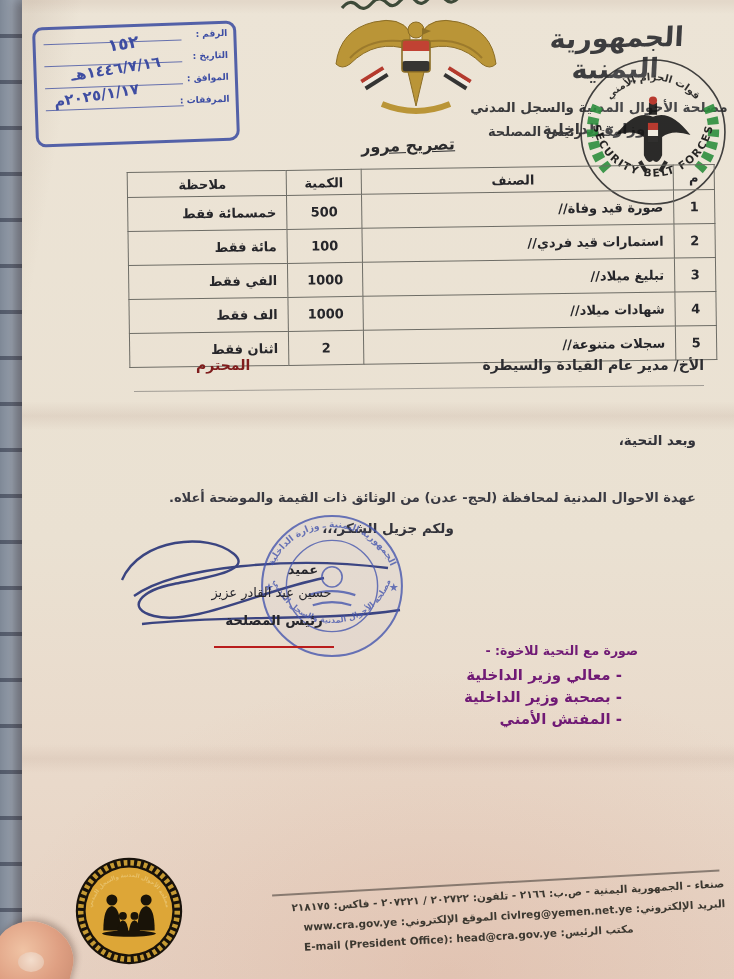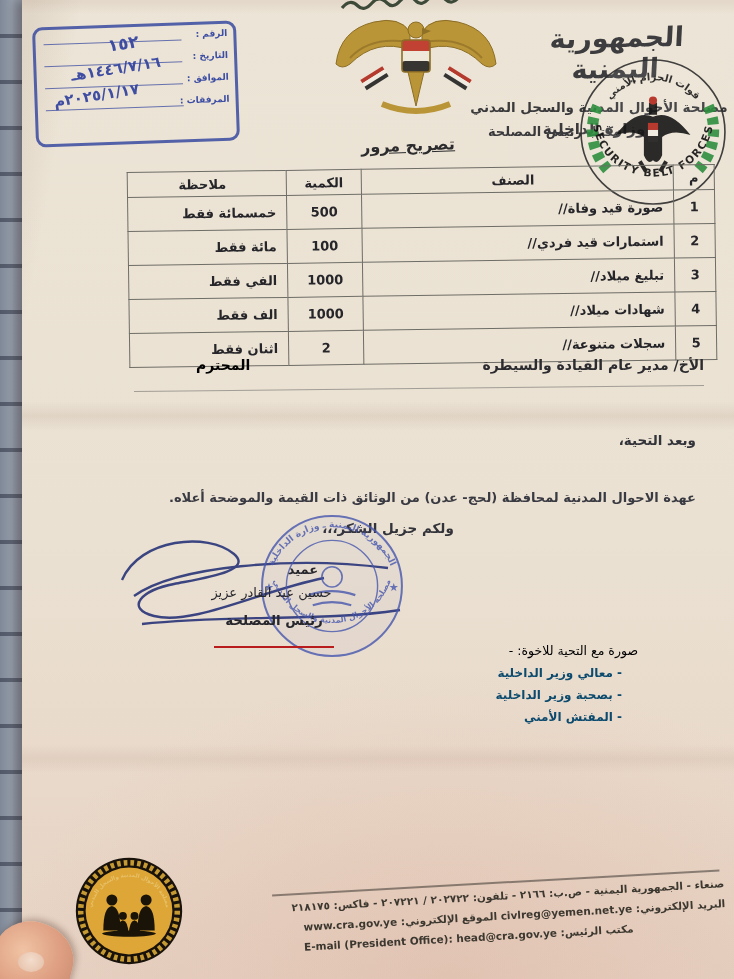--- a/index.html
+++ b/index.html
@@ -41,31 +41,31 @@
   table{border-collapse:collapse;width:100%;direction:rtl;}
   th,td{border:1px solid #6e6d66;font-size:13px;color:#26262a;}
   th{height:22px;font-weight:bold;}
   td{height:31px;}
   .c-no{width:38px;text-align:center;font-weight:bold;}
   .c-item{width:300px;text-align:right;padding-right:10px;font-weight:bold;}
   .c-qty{width:72px;text-align:center;font-weight:bold;}
   .c-note{text-align:right;padding-right:10px;font-weight:bold;}
   
   .addr{top:357px;right:30px;font-size:14px;font-weight:bold;color:#2c2c30;}
-  .honor{top:357px;left:196px;font-size:14px;font-weight:bold;color:#000000;}
+  .honor{top:357px;left:196px;font-size:14px;font-weight:bold;color:#7f1d1d;}
   .addr-line{left:134px;top:388px;width:570px;height:1px;background:rgba(90,90,90,.5);transform:rotate(-0.6deg);}
   .greet{top:432px;right:38px;font-size:13.5px;font-weight:bold;color:#33333a;}
   .body-ln{right:38px;width:566px;font-size:13px;font-weight:bold;color:#3a3a42;text-align:right;}
   .closing{top:520px;left:308px;width:160px;font-size:13.5px;font-weight:bold;color:#33333a;text-align:center;}
   .rank{top:562px;left:268px;width:70px;text-align:center;font-size:13px;font-weight:bold;color:#26262c;}
   .signer{top:585px;left:184px;width:175px;text-align:center;font-size:13px;font-weight:normal;color:#26262c;}
   .signer-title{top:612px;left:214px;width:120px;text-align:center;font-size:13.5px;font-weight:bold;
     color:#26262c;border-bottom:2px solid #b91c1c;padding-bottom:18px;}
-  .cc-head{top:643px;right:96px;font-size:12.5px;font-weight:normal;color:#000000;}
-  .cc-item{right:112px;font-size:12px;font-weight:bold;color:#0c4a6e;}
+  .cc-head{top:643px;right:96px;font-size:12.5px;font-weight:bold;color:#701a75;}
+  .cc-item{right:112px;font-size:15px;font-weight:bold;color:#701a75;}
   
   .footer{left:48px;top:876px;width:680px;height:100px;transform:rotate(-3.2deg);}
   .f-sep{position:absolute;right:6px;top:12px;width:448px;height:2px;background:rgba(60,55,50,.55);}
   .f-ln{position:absolute;right:2px;width:470px;text-align:right;font-size:10.5px;font-weight:bold;color:#3c3830;}
   
   .finger{left:-6px;top:922px;width:80px;height:70px;border-radius:48% 52% 30% 30%;
     background:radial-gradient(circle at 35% 45%, #f0c3a4 0%, #dfa083 55%, #c98b70 100%);
     transform:rotate(14deg);box-shadow:2px -3px 6px rgba(60,30,20,.3);}
   .nail{left:18px;top:952px;width:26px;height:20px;border-radius:50%;
     background:radial-gradient(circle at 50% 40%, #f3ddcc, #e4bda6);}

